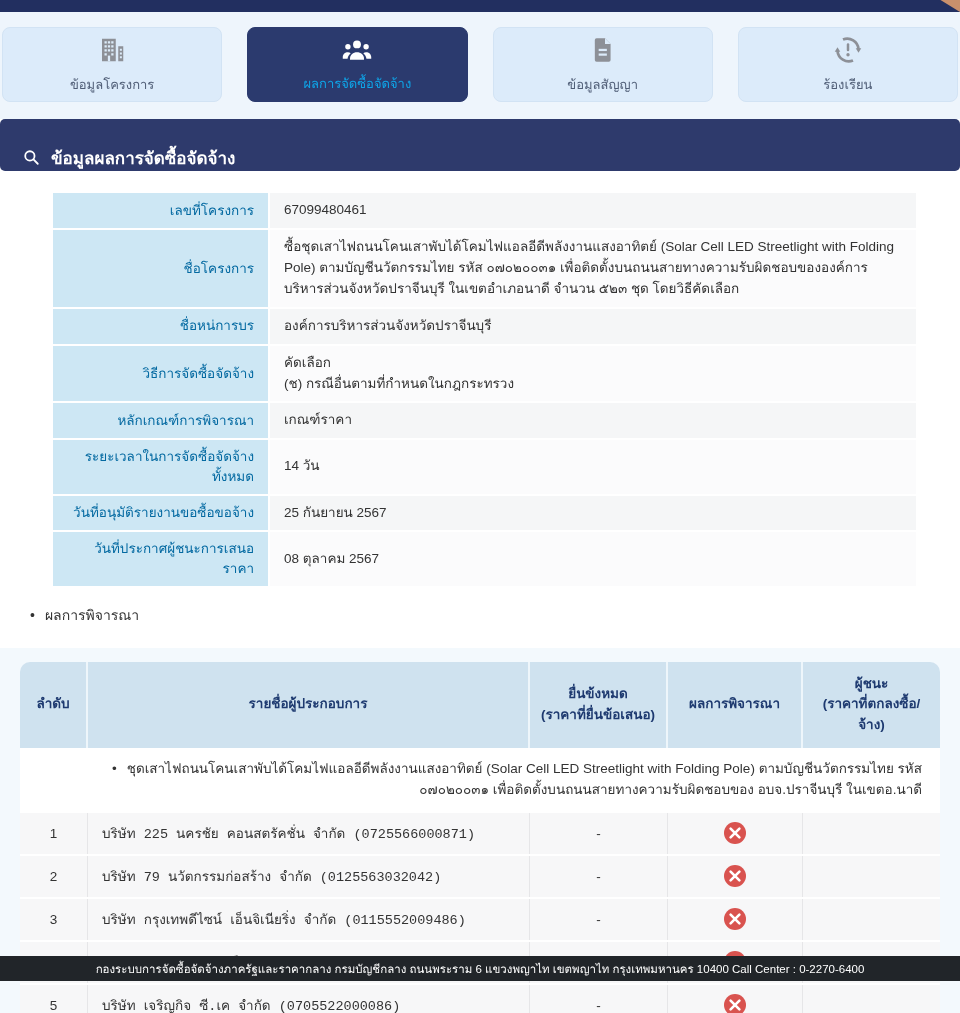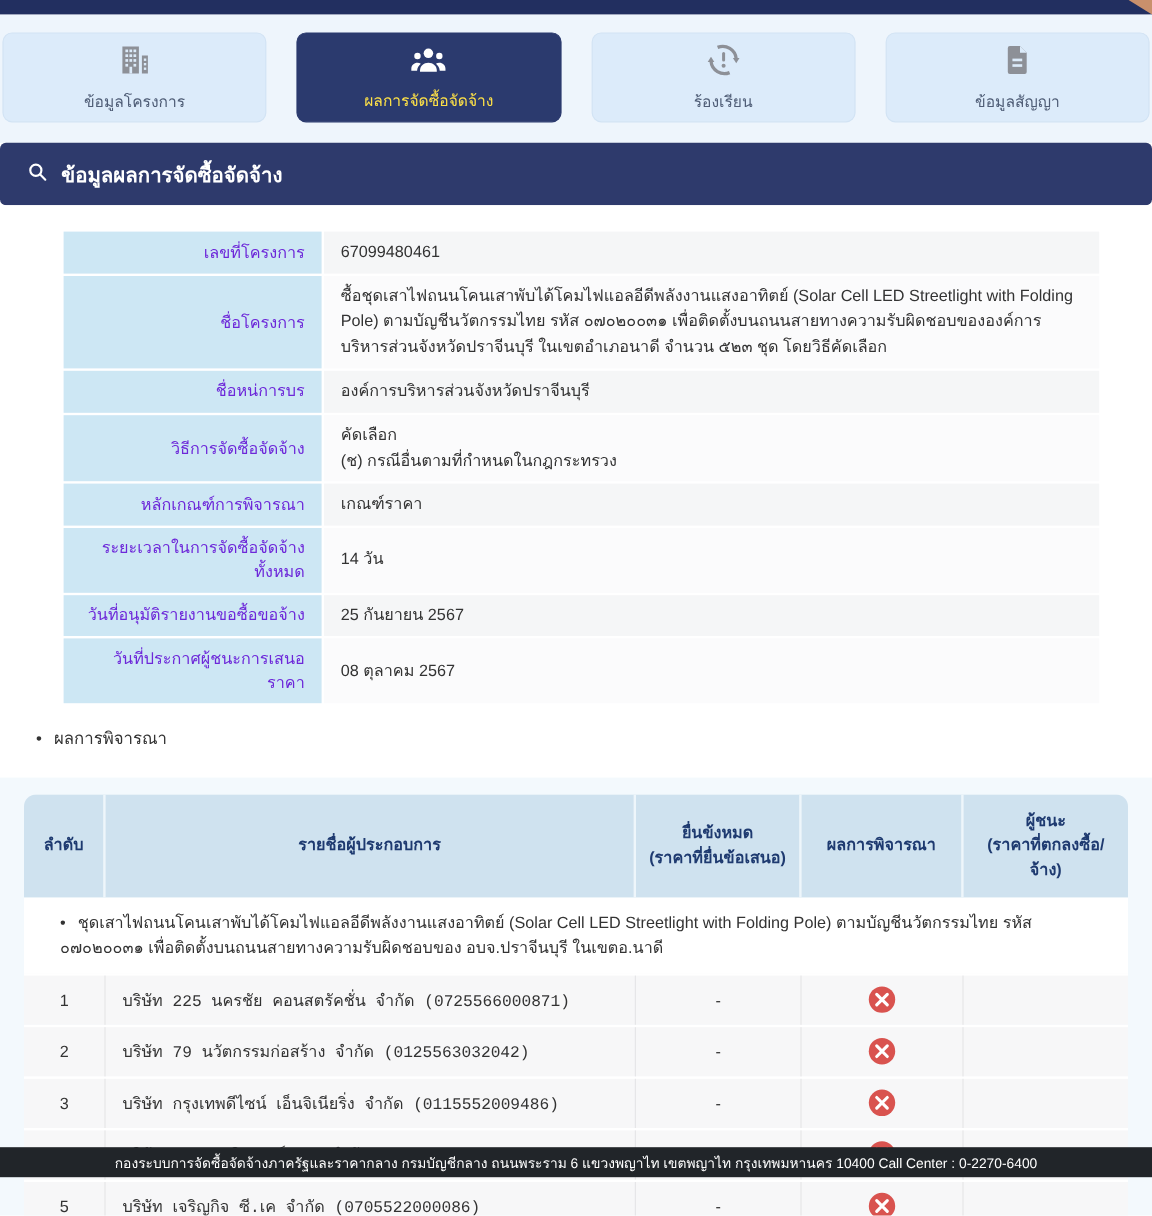--- a/index.html
+++ b/index.html
@@ -15,33 +15,33 @@
   .tabs-strip{background:#eef5fc;padding:15px 2px 17px;}
   .tabs{display:flex;gap:25px;}
   .tab{
     flex:1;height:75px;background:#dcebfa;border:1px solid #d2e3f4;border-radius:8px;
     display:flex;flex-direction:column;align-items:center;justify-content:center;gap:9px;
     cursor:pointer;box-sizing:border-box;
   }
   .tab .t-label{font-size:13px;color:#4f5d76;}
   .tab svg{display:block;}
   .tab.active{background:#2b3a6e;border-color:#2b3a6e;}
-  .tab.active .t-label{color:#fde047;}
+  .tab.active .t-label{color:#0ea5e9;}
   
   .section-header{
     height:52px;background:#2e3a6c;border-radius:5px;color:#fff;
-    display:flex;align-items:center;gap:11px;padding:0 22px;
+    display:flex;align-items:flex-end;gap:11px;padding:0 22px;
     font-size:17px;font-weight:bold;
   }
   
   .content-white{background:#ffffff;padding:22px 0 2px;}
   .details{margin:0 44px 0 53px;}
   .d-row{display:flex;margin-bottom:2px;}
   .d-label{
-    width:215px;min-width:215px;background:#cde7f4;color:#6d28d9;
+    width:215px;min-width:215px;background:#cde7f4;color:#0369a1;
     display:flex;align-items:center;justify-content:flex-end;text-align:right;
     padding:7px 14px;box-sizing:border-box;font-size:13.5px;margin-right:2px;line-height:1.45;
   }
   .d-value{
     flex:1;background:#f5f6f7;padding:7px 14px;font-size:13.5px;color:#333;
     display:flex;align-items:center;white-space:pre-line;line-height:1.55;box-sizing:border-box;
   }
   .d-row:nth-child(even) .d-value{background:#fbfbfc;}
   
   .result-title{padding:16px 0 20px 30px;font-size:14px;color:#333;}
@@ -56,21 +56,21 @@
     color:#1e3a70;font-weight:bold;font-size:13.5px;line-height:1.5;
     border-right:2px solid #eef6fb;
   }
   .rt-hcell:last-child{border-right:none;}
   .col-no{width:68px;min-width:68px;}
   .col-company{flex:1;}
   .col-offer{width:138px;min-width:138px;}
   .col-result{width:135px;min-width:135px;}
   .col-winner{width:137px;min-width:137px;}
   .group-row{
-    background:#ffffff;padding:10px 18px 10px 30px;font-size:13.5px;color:#333;line-height:1.6;
+    background:#ffffff;padding:10px 18px 10px 30px;font-size:13.5px;color:#333;line-height:1.6;text-align:right;
   }
   .group-row::before{content:"•";margin-right:10px;}
   .rt-row{display:flex;background:#f7f7f8;border-top:2px solid #ffffff;min-height:41px;font-size:13.5px;color:#333;}
   .rt-cell{display:flex;align-items:center;box-sizing:border-box;border-right:1px solid #e6e6e8;}
   .rt-cell:last-child{border-right:none;}
   .cell-center{justify-content:center;text-align:center;}
   .cell-company{padding:9px 14px;text-align:left;font-family:Liberation Mono, monospace;}
   .reject-badge{width:24px;height:24px;display:block;}
   
   .footer{
@@ -123,44 +123,44 @@
           <path d="M1.8 18.2c0-2.5 2-4.2 4.4-4.2.9 0 1.7.2 2.4.7-1.5 1.2-2.5 2.9-2.7 4.9H1.8z"></path>
           <circle cx="21.8" cy="9.2" r="2.3"></circle>
           <path d="M26.2 18.2c0-2.5-2-4.2-4.4-4.2-.9 0-1.7.2-2.4.7 1.5 1.2 2.5 2.9 2.7 4.9h4.1z"></path>
         </svg>
       </span>
       <span class="t-label">ผลการจัดซื้อจัดจ้าง</span>
     </div>
 
     <div class="tab">
       <span>
+        <svg width="28" height="30" viewBox="0 0 24 24">
+          <path fill="#8d9097" d="M6.5 2h7.2l4.8 4.8V20.5a1.5 1.5 0 0 1-1.5 1.5H6.5A1.5 1.5 0 0 1 5 20.5V3.5A1.5 1.5 0 0 1 6.5 2z"></path>
+          <path fill="#dcebfa" d="M13.7 2l4.8 4.8h-4.8z"></path>
+          <rect x="8.3" y="11" width="7" height="1.9" fill="#dcebfa"></rect>
+          <rect x="8.3" y="15" width="7" height="1.9" fill="#dcebfa"></rect>
+        </svg>
+      </span>
+      <span class="t-label">ข้อมูลสัญญา</span>
+    </div>
+
+    <div class="tab">
+      <span>
         <svg width="30" height="30" viewBox="0 0 24 24">
           <path d="M8 3.6 A 9 9 0 0 1 20.4 11.2" fill="none" stroke="#8d9097" stroke-width="2.2"></path>
           <polygon points="18.2,10.6 22.6,10.6 20.4,14.2" fill="#8d9097"></polygon>
           <path d="M16 20.4 A 9 9 0 0 1 3.6 12.8" fill="none" stroke="#8d9097" stroke-width="2.2"></path>
           <polygon points="1.4,13.4 5.8,13.4 3.6,9.8" fill="#8d9097"></polygon>
           <rect x="11" y="6.6" width="2" height="6.4" rx="1" fill="#8d9097"></rect>
           <circle cx="12" cy="15.8" r="1.35" fill="#8d9097"></circle>
         </svg>
       </span>
       <span class="t-label">ร้องเรียน</span>
     </div>
 
-    <div class="tab">
-      <span>
-        <svg width="28" height="30" viewBox="0 0 24 24">
-          <path fill="#8d9097" d="M6.5 2h7.2l4.8 4.8V20.5a1.5 1.5 0 0 1-1.5 1.5H6.5A1.5 1.5 0 0 1 5 20.5V3.5A1.5 1.5 0 0 1 6.5 2z"></path>
-          <path fill="#dcebfa" d="M13.7 2l4.8 4.8h-4.8z"></path>
-          <rect x="8.3" y="11" width="7" height="1.9" fill="#dcebfa"></rect>
-          <rect x="8.3" y="15" width="7" height="1.9" fill="#dcebfa"></rect>
-        </svg>
-      </span>
-      <span class="t-label">ข้อมูลสัญญา</span>
-    </div>
-
   </div>
 </div>
 
 <div class="section-header">
   <span>
     <svg width="18" height="18" viewBox="0 0 24 24" fill="none" stroke="#ffffff" stroke-width="2.4" stroke-linecap="round">
       <circle cx="10.5" cy="10.5" r="6.2"></circle>
       <line x1="15.3" y1="15.3" x2="21" y2="21"></line>
     </svg>
   </span>

